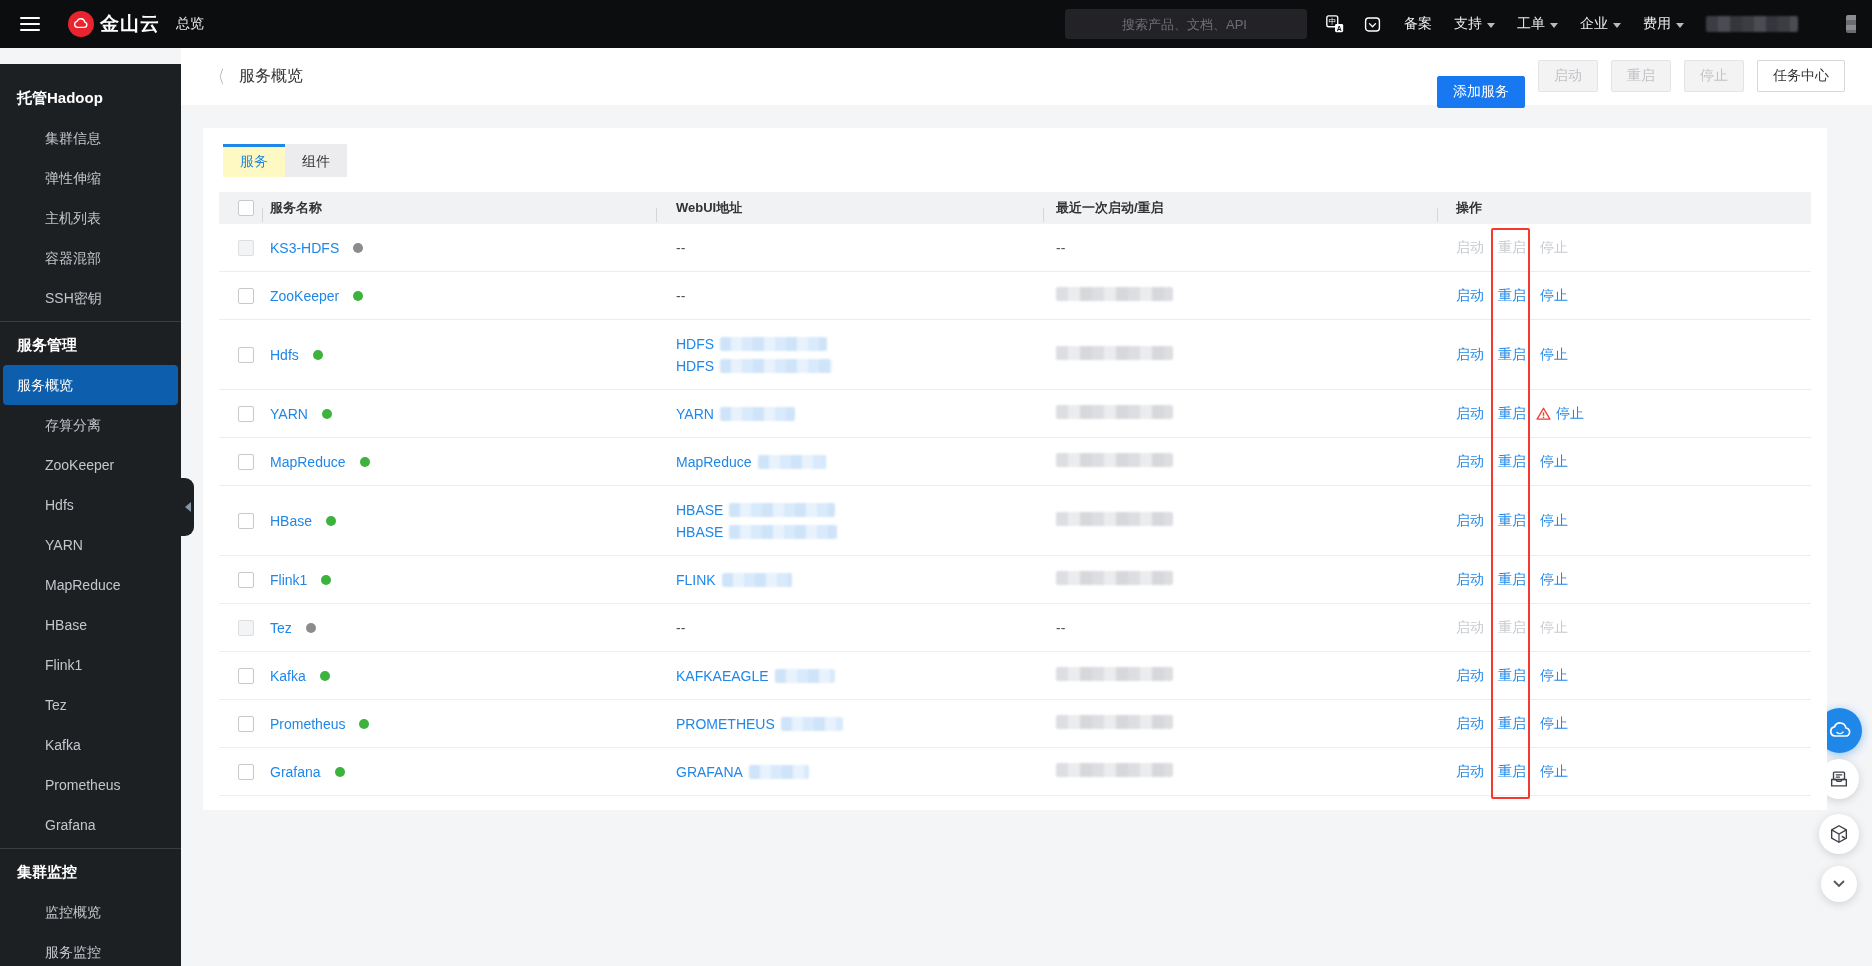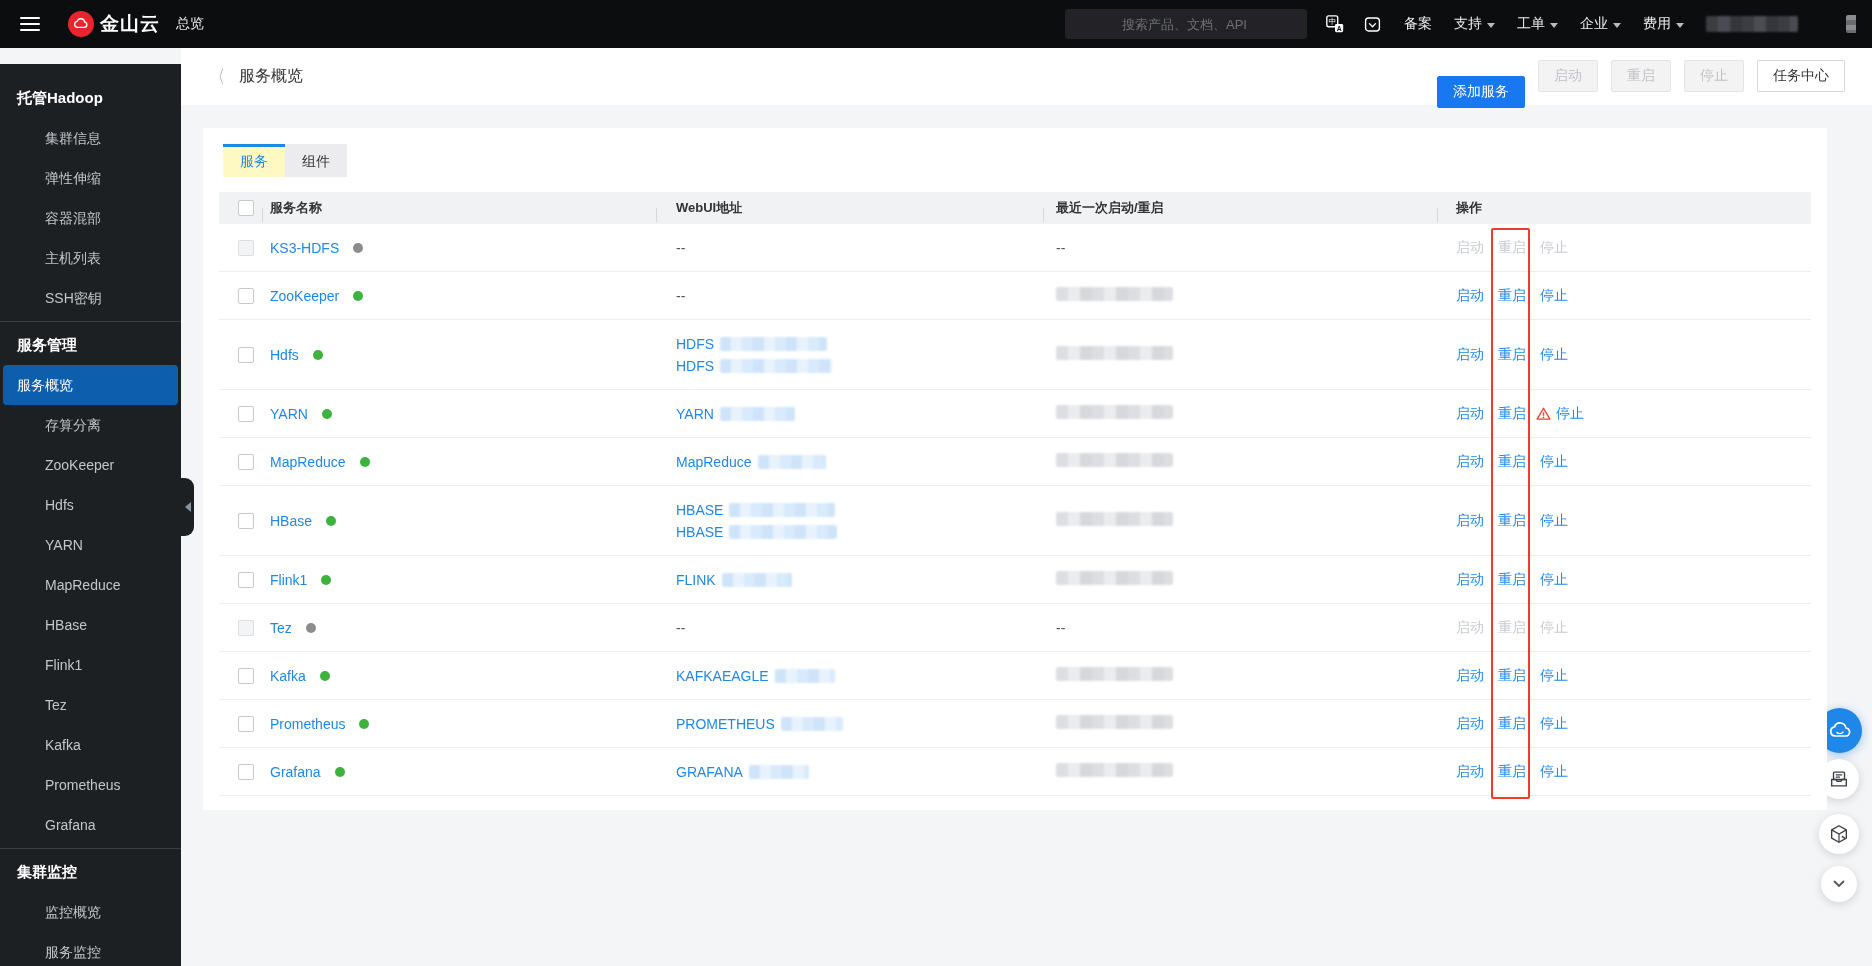--- a/index.html
+++ b/index.html
@@ -140,22 +140,22 @@
       </div>
     <div class="user-blur"></div>
     <div class="user-frag"></div>
   </div>
 
   <div class="sidebar">
     <div class="side-title">托管Hadoop</div>
     <div id="side-groups">
         <div class="side-item">集群信息</div>
         <div class="side-item">弹性伸缩</div>
+        <div class="side-item">主机列表</div>
         <div class="side-item">容器混部</div>
-        <div class="side-item">主机列表</div>
         <div class="side-item">SSH密钥</div>
         <div class="side-divider"></div>
         <div class="side-header">服务管理</div>
         <div class="side-item active">服务概览</div>
         <div class="side-item">存算分离</div>
         <div class="side-item">ZooKeeper</div>
         <div class="side-item">Hdfs</div>
         <div class="side-item">YARN</div>
         <div class="side-item">MapReduce</div>
         <div class="side-item">HBase</div>

